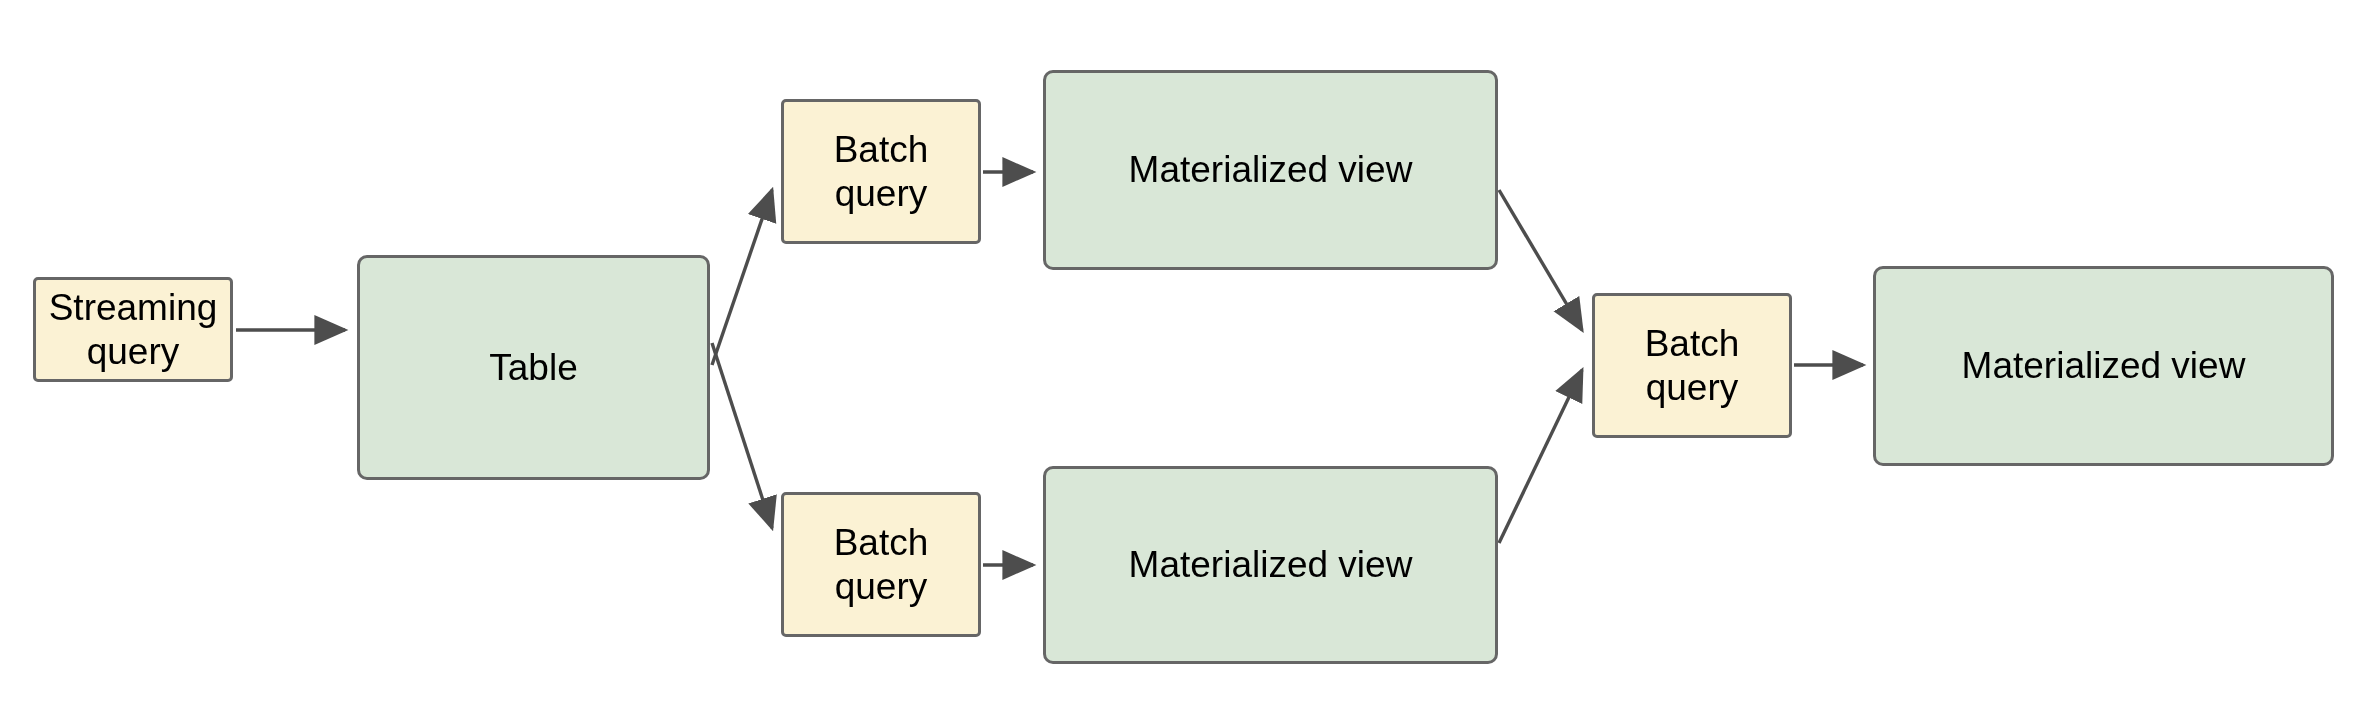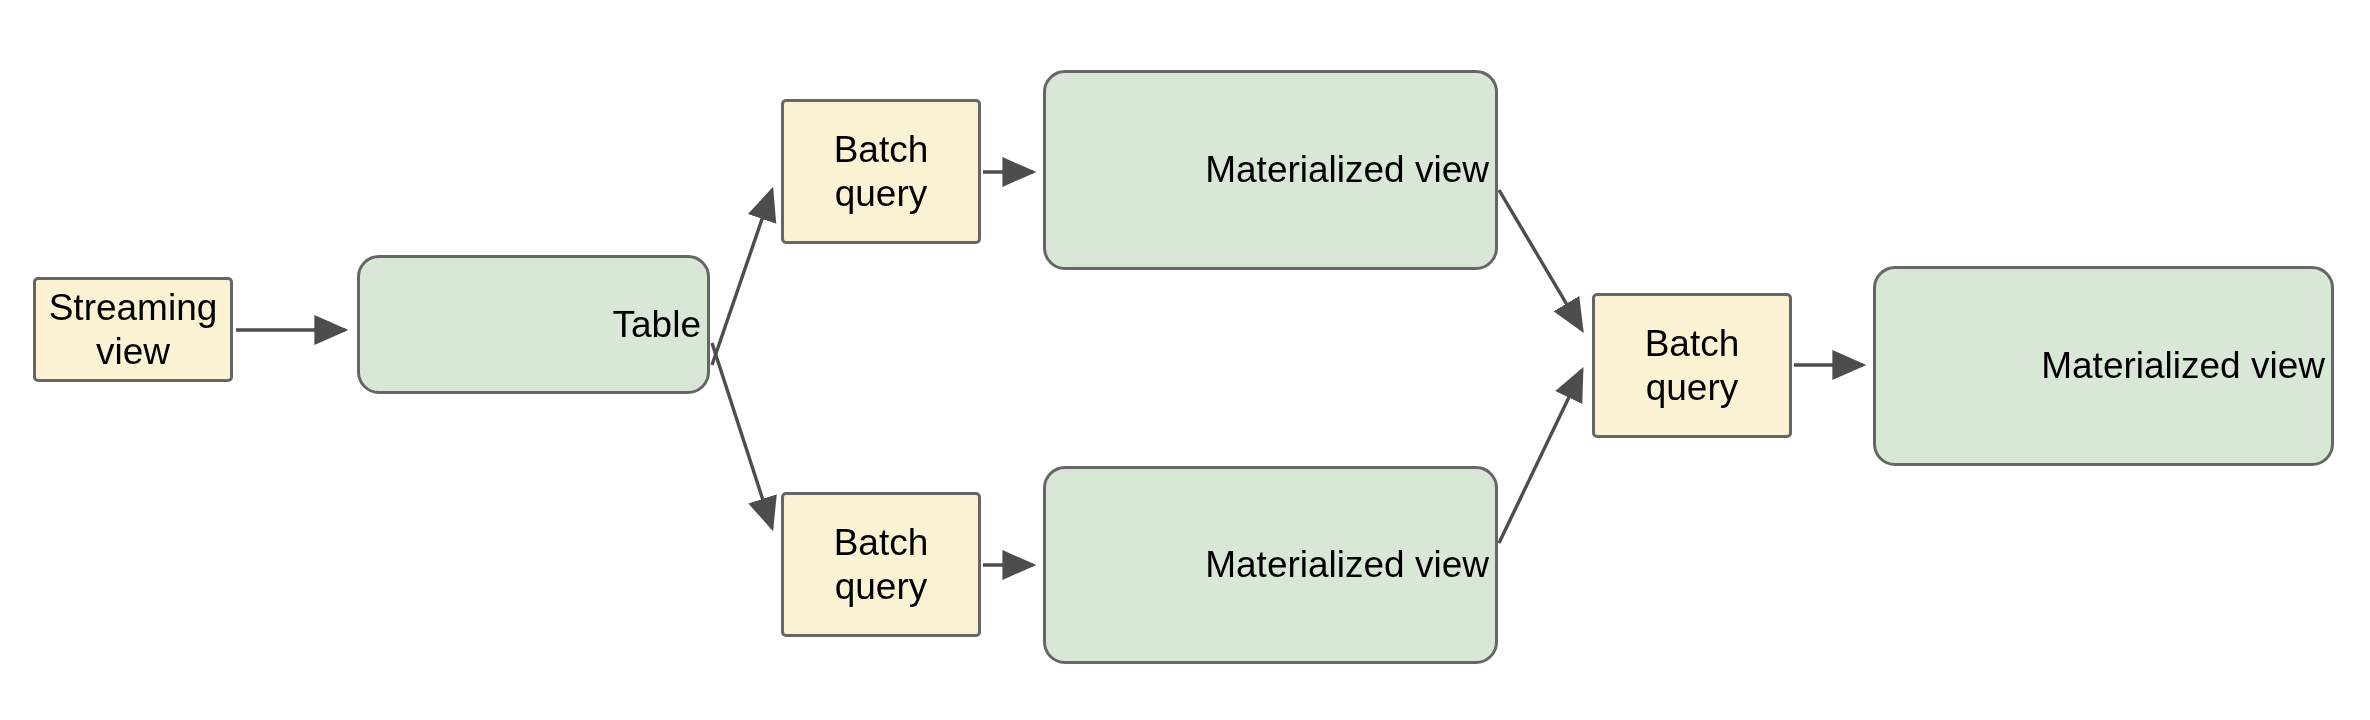--- a/index.html
+++ b/index.html
@@ -38,22 +38,21 @@
     letter-spacing: 0px;
     border: 3px solid #666666;
     white-space: pre-line;
   }
   .node-process {
     background: #fbf2d4;
     border-radius: 5px;
   }
   .node-store {
     background: #d9e7d7;
-    border-radius: 22px;
-    justify-content: flex-end;
+    border-radius: 10px;
   }
   .node-label {
     display: block;
     padding: 0 6px;
   }
 </style>
 </head>
 <body>
 
 <div id="canvas">
@@ -71,24 +70,24 @@
         <path d="M 983 172 L 1033 172" marker-end="url(#arrowhead)" stroke="#4d4d4d"></path>
         <path d="M 983 565 L 1033 565" marker-end="url(#arrowhead)" stroke="#4d4d4d"></path>
         <path d="M 1499 190 L 1582 330" marker-end="url(#arrowhead)" stroke="#4d4d4d"></path>
         <path d="M 1499 543 L 1582 370" marker-end="url(#arrowhead)" stroke="#4d4d4d"></path>
         <path d="M 1794 365 L 1863 365" marker-end="url(#arrowhead)" stroke="#4d4d4d"></path>
       </g>
   </svg>
 
   <div class="node node-process" style="left: 33px; top: 277px; width: 200px; height: 105px; background: rgb(251, 242, 212); border-color: rgb(102, 102, 102); color: rgb(0, 0, 0);">
     <span class="node-label">Streaming
-view</span>
+query</span>
   </div>
 
-  <div class="node node-store" style="left: 357px; top: 255px; width: 353px; height: 139px; background: rgb(217, 231, 215); border-color: rgb(102, 102, 102); color: rgb(0, 0, 0);">
+  <div class="node node-store" style="left: 357px; top: 255px; width: 353px; height: 225px; background: rgb(217, 231, 215); border-color: rgb(102, 102, 102); color: rgb(0, 0, 0);">
     <span class="node-label">Table</span>
   </div>
 
   <div class="node node-process" style="left: 781px; top: 99px; width: 200px; height: 145px; background: rgb(251, 242, 212); border-color: rgb(102, 102, 102); color: rgb(0, 0, 0);">
     <span class="node-label">Batch
 query</span>
   </div>
 
   <div class="node node-store" style="left: 1043px; top: 70px; width: 455px; height: 200px; background: rgb(217, 231, 215); border-color: rgb(102, 102, 102); color: rgb(0, 0, 0);">
     <span class="node-label">Materialized view</span>

